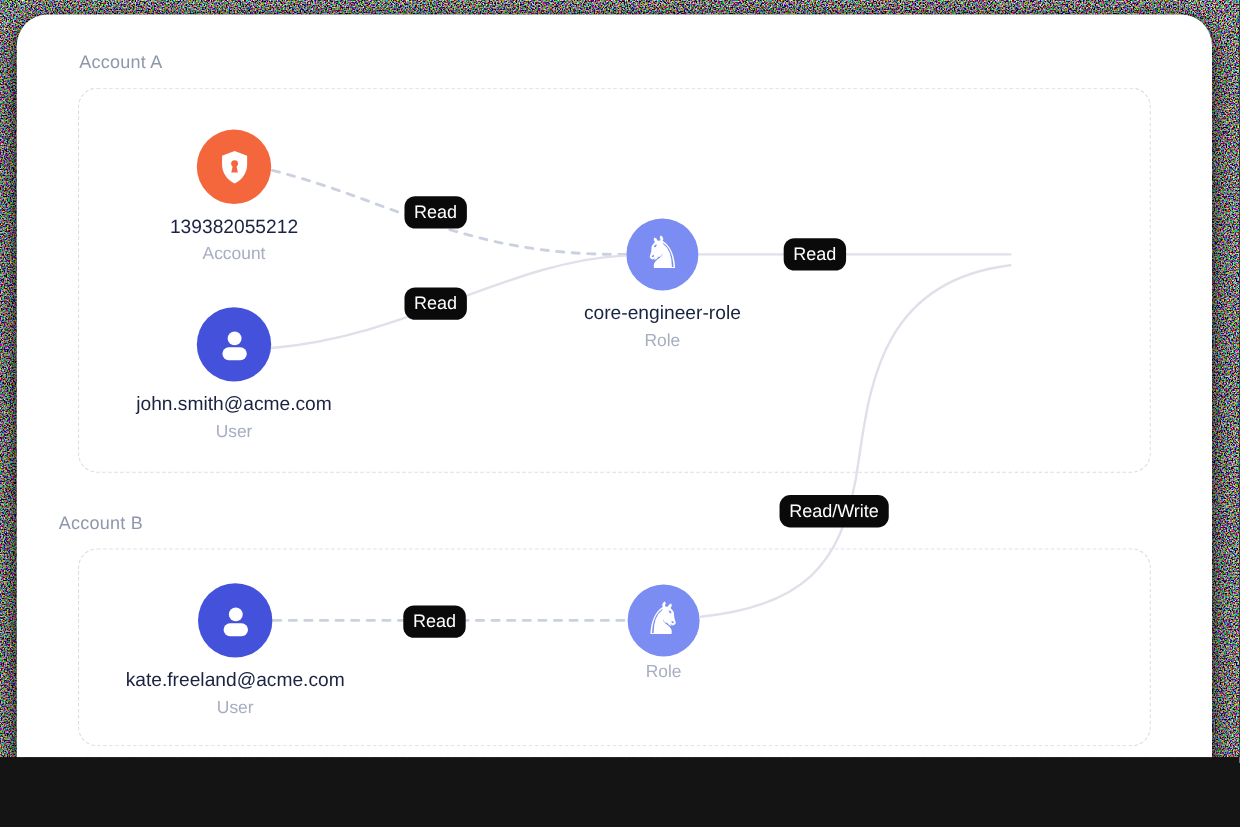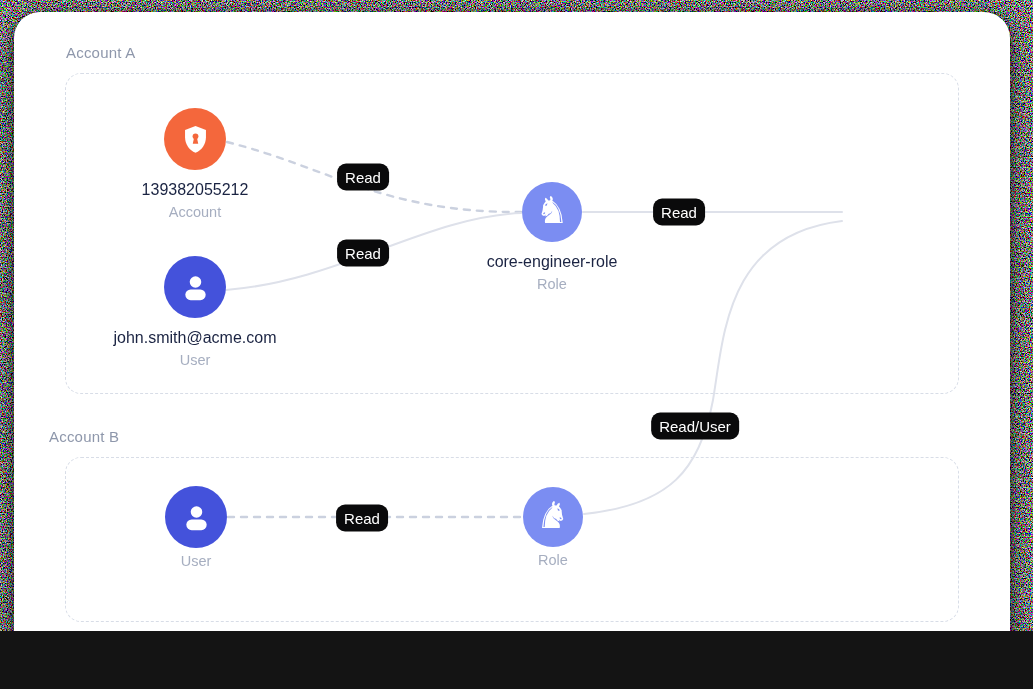--- a/index.html
+++ b/index.html
@@ -111,30 +111,31 @@
         <div class="node-title">core-engineer-role</div>
         <div class="node-subtitle">Role</div>
       </div>
       <div class="node" style="left: 76px; top: 486px;">
         <div class="node-circle" style="height: 62px; width: 62px; background: rgb(68, 82, 219);">
           <svg class="ni" viewBox="0 0 24 24">
             <circle cx="12" cy="8" r="4.2" fill="#fff"></circle>
             <rect x="4.6" y="13.4" width="14.8" height="7.8" rx="3.9" fill="#fff"></rect>
           </svg>
         </div>
+        <div class="node-title">kate.freeland@acme.com</div>
         <div class="node-subtitle">User</div>
       </div>
       <div class="node" style="left: 433px; top: 487px;">
         <div class="node-circle flip" style="height: 60px; width: 60px; background: rgb(123, 141, 242);">
           <span class="knight">♞</span>
         </div>
         <div class="node-subtitle">Role</div>
       </div>
     </div>
   <div class="layer" id="badges">
       <div class="badge" style="left: 363px; top: 177px;">Read</div>
       <div class="badge" style="left: 363px; top: 253px;">Read</div>
       <div class="badge" style="left: 679px; top: 212px;">Read</div>
       <div class="badge" style="left: 362px; top: 518px;">Read</div>
-      <div class="badge" style="left: 695px; top: 426px;">Read/User</div>
+      <div class="badge" style="left: 695px; top: 426px;">Read/Write</div>
     </div>
 
 </div>
 
 </body></html>

